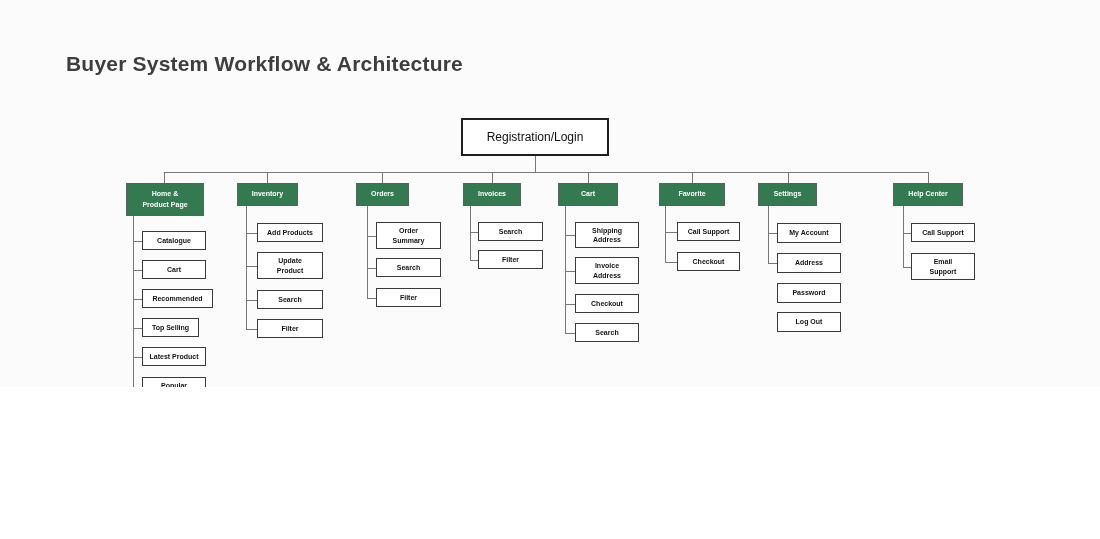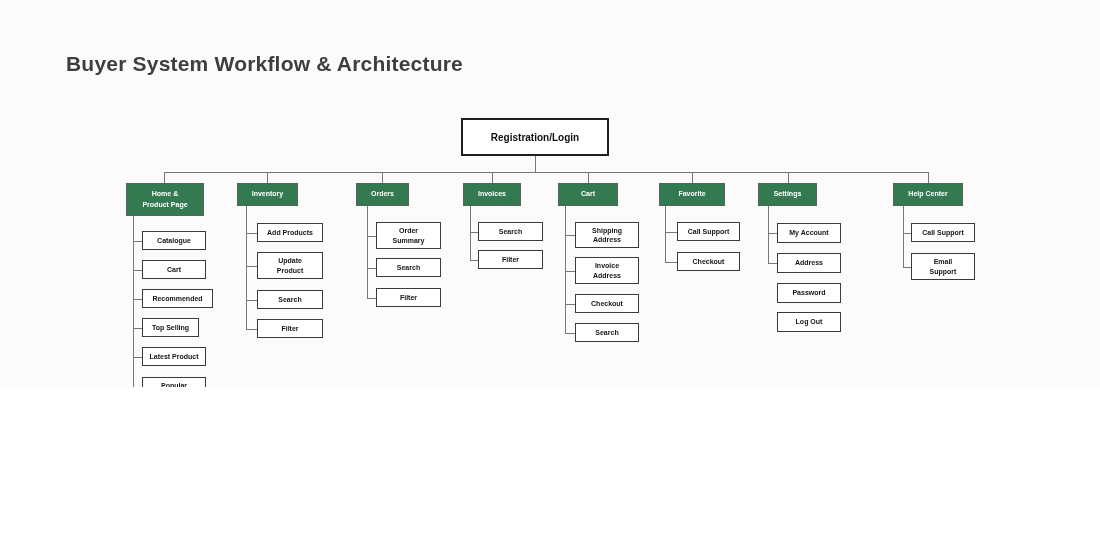--- a/index.html
+++ b/index.html
@@ -9,21 +9,21 @@
   }
   .title{
     position:absolute;left:66px;top:52px;
     font-size:21px;font-weight:700;color:#3e3e3e;letter-spacing:.2px;
   }
   .root-node{
     position:absolute;left:461px;top:118px;width:148px;height:38px;
     background:#ffffff;border:2px solid #1f1f1f;box-sizing:border-box;
     display:flex;align-items:center;justify-content:center;
   }
-  .root-node span{font-size:10px;font-weight:700;color:#101010;}
+  .root-node span{font-size:12px;font-weight:400;color:#101010;}
   .branch{
     position:absolute;background:#337a50;border:1px solid #55645a;
     box-sizing:border-box;display:flex;align-items:center;justify-content:center;
     text-align:center;
   }
   .branch span{
     font-size:7px;font-weight:700;color:#ffffff;
     white-space:pre-line;line-height:1.45;
   }
   .child{

